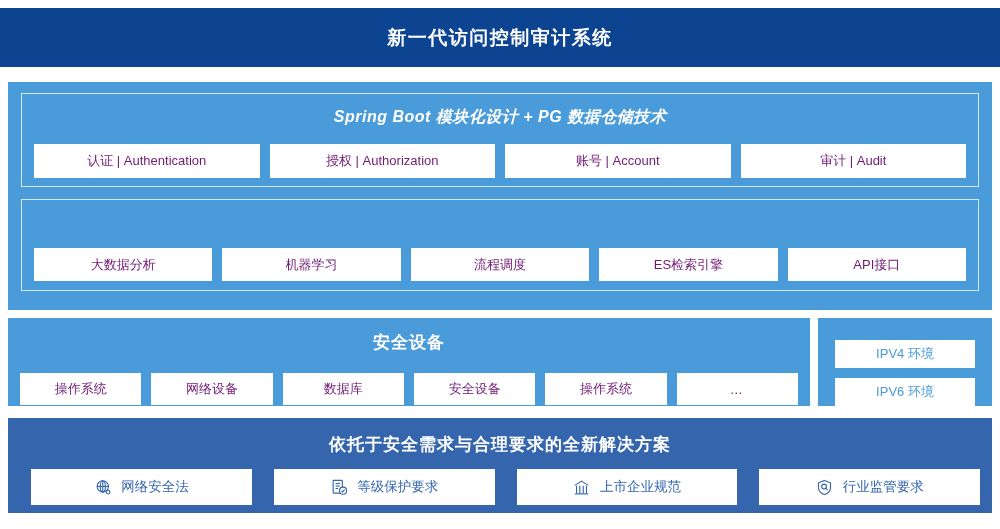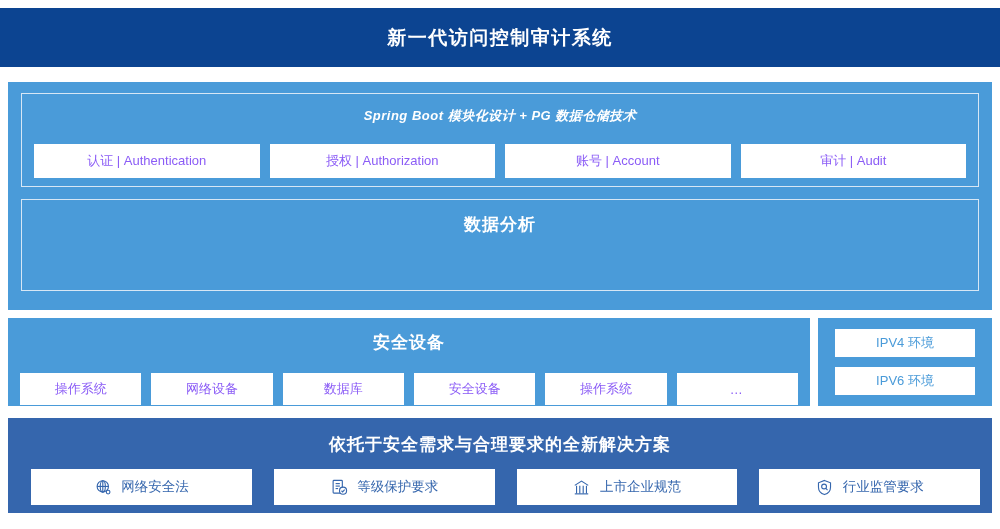--- a/index.html
+++ b/index.html
@@ -58,39 +58,39 @@
   .group-title {
     text-align: center;
     color: #ffffff;
     font-size: 17px;
     font-weight: bold;
     letter-spacing: 1px;
     width: 100%;
   }
   .group-title.italic {
     font-style: italic;
-    font-size: 13px;
+    font-size: 16px;
     letter-spacing: 0.5px;
   }
 
   
   .chip-row {
     display: flex;
     position: absolute;
     left: 0;
     width: 100%;
     box-sizing: border-box;
     gap: 10px;
   }
   .chip {
     background: #ffffff;
     display: flex;
     align-items: center;
     justify-content: center;
-    color: #8b5cf6;
+    color: #701a75;
     font-size: 13px;
     flex: 1 1 0;
     box-sizing: border-box;
   }
   .chip-label { white-space: nowrap; }
 
   
   .chip-dark {
     color: #3566ad;
     font-size: 13.5px;
@@ -106,21 +106,21 @@
     flex: 0 0 auto;
   }
   .chip-icon svg { display: block; }
 
   
   .side-panel {
     position: absolute;
     background: #4a9bd9;
     display: flex;
     flex-direction: column;
-    justify-content: center;
+    justify-content: flex-end;
     gap: 10px;
     box-sizing: border-box;
     padding: 0 17px;
   }
   .side-chip {
     background: #ffffff;
     color: #4a9bd9;
     font-size: 13px;
     height: 28px;
     display: flex;
@@ -153,21 +153,37 @@
         <div class="chip" style="height:34px;">
           <span class="chip-label">账号 | Account</span>
         </div>
         <div class="chip" style="height:34px;">
           <span class="chip-label">审计 | Audit</span>
         </div>
       </div>
     </div>
 
     <div class="group" style="left:13px; top:117px; width:958px; height:92px;">
-      <div class="group-title" style="position:absolute; left:0; top:13px;">数据分析</div>
+      <div class="chip-row" style="top:48px; padding:0 12px;">
+        <div class="chip" style="height:33px;">
+          <span class="chip-label">大数据分析</span>
+        </div>
+        <div class="chip" style="height:33px;">
+          <span class="chip-label">机器学习</span>
+        </div>
+        <div class="chip" style="height:33px;">
+          <span class="chip-label">流程调度</span>
+        </div>
+        <div class="chip" style="height:33px;">
+          <span class="chip-label">ES检索引擎</span>
+        </div>
+        <div class="chip" style="height:33px;">
+          <span class="chip-label">API接口</span>
+        </div>
+      </div>
     </div>
   </div>
 
   <div class="panel panel-light" style="left:8px; top:318px; width:802px; height:88px;">
     <div class="group-title" style="position:absolute; left:0; top:13px;">安全设备</div>
     <div class="chip-row" style="top:48px; padding:7px 12px;">
       <div class="chip" style="height:32px;">
         <span class="chip-label">操作系统</span>
       </div>
       <div class="chip" style="height:32px;">

